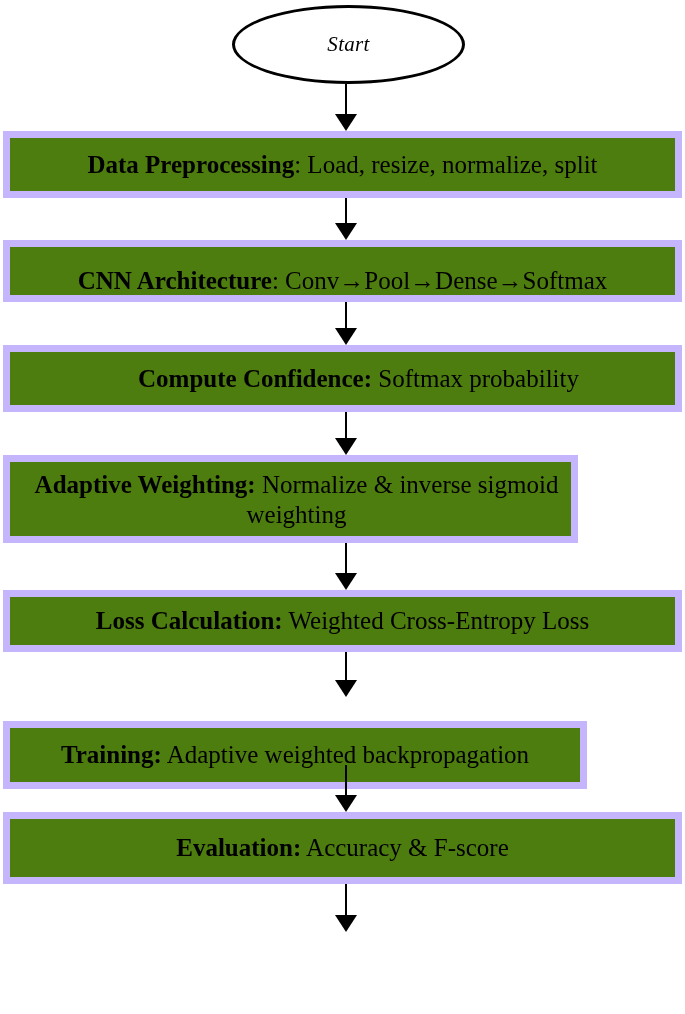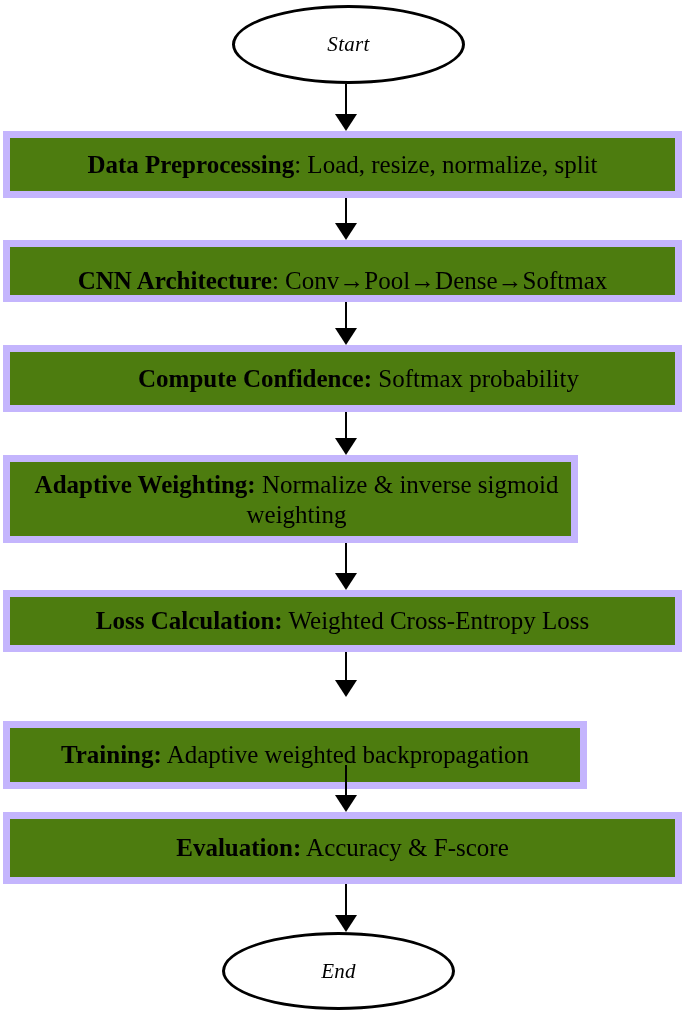--- a/index.html
+++ b/index.html
@@ -178,17 +178,14 @@
     <div class="box-text">
       <span class="lead">Evaluation:</span><span class="rest"> </span><span class="rest">Accuracy &amp; F-score</span>
     </div>
   </div>
 
   <div class="connector" style="left:346px; top:884px; height:48px;">
     <div class="shaft" style="height:33px;"></div>
     <div class="head" style="top:31px;"></div>
   </div>
 
-  <div class="terminator" style="left:222px; top:932px; width:233px; height:78px;">
-    <span class="term-label">End</span>
-  </div>
 
 </div>
 
 </body></html>

